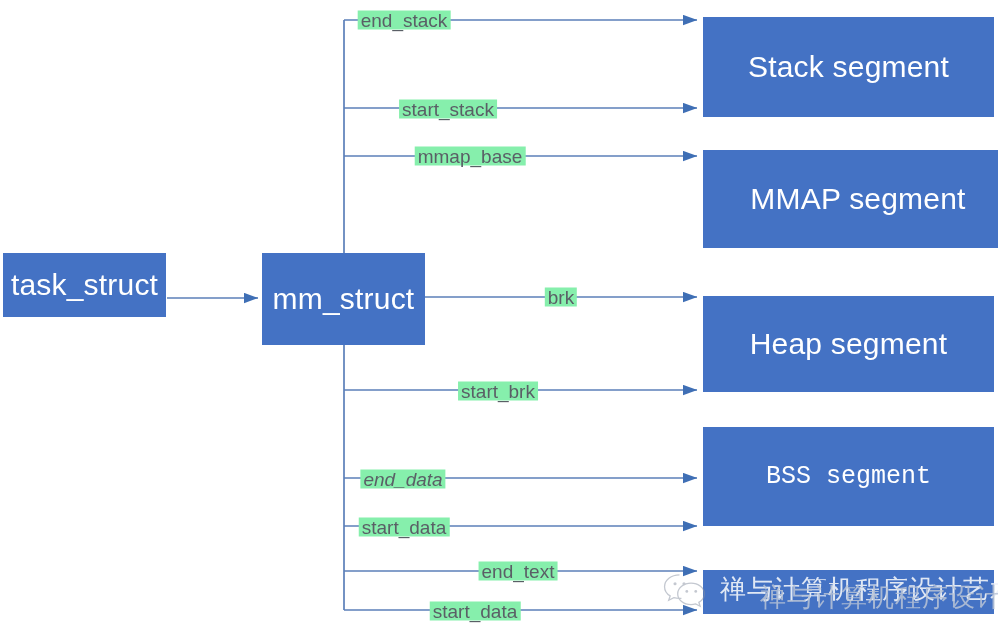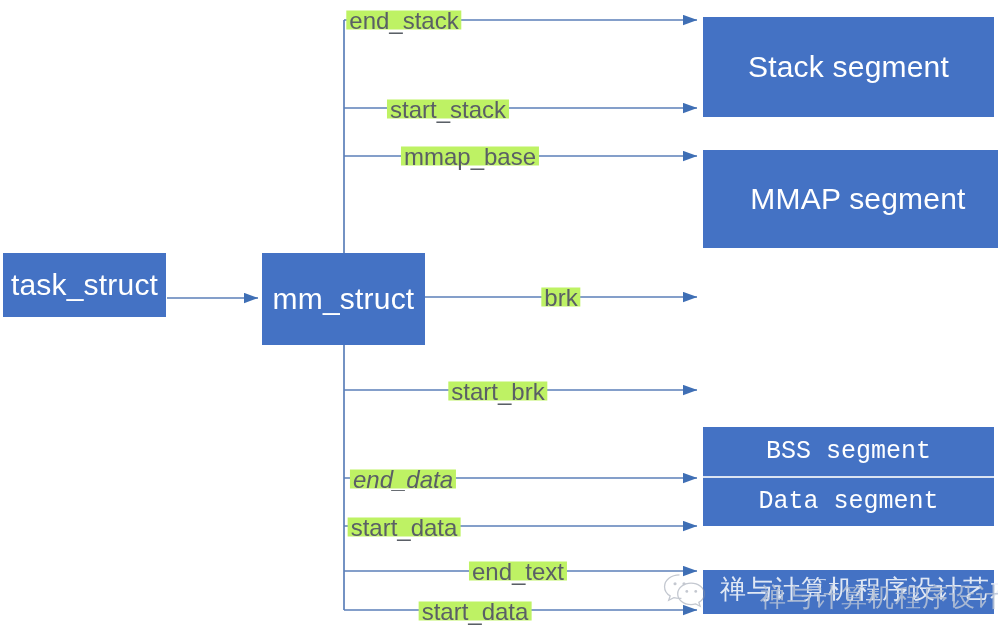--- a/index.html
+++ b/index.html
@@ -29,23 +29,23 @@
     display:flex;
     align-items:center;
     justify-content:center;
     color:#ffffff;
     font-size:30px;
     letter-spacing:.2px;
     white-space:nowrap;
   }
   .edge-label{
     position:absolute;
-    background:#bef264;
+    background:#86efac;
     color:#5a5f66;
-    font-size:24px;
+    font-size:19px;
     line-height:19px;
     padding:0 3px;
     white-space:nowrap;
     transform:translate(-50%,-50%);
   }
   .stacked-group{
     position:absolute;
     display:flex;
     flex-direction:column;
     background:#4472C4;
@@ -133,27 +133,27 @@
   </div>
 
   <div class="node-box" style="left:703px;top:17px;width:291px;height:100px;">
     <span>Stack segment</span>
   </div>
 
   <div class="node-box" style="left:703px;top:150px;width:310px;height:98px;">
     <span>MMAP segment</span>
   </div>
 
+  <div class="node-box" style="left:703px;top:296px;width:291px;height:96px;">
+    <span>Heap segment</span>
+  </div>
 
   <div class="stacked-group" style="left:703px;top:427px;width:291px;height:99px;">
     <div class="sub-seg">
       <span>BSS segment</span>
-    </div>
-    <div class="sub-seg">
-      <span>Data segment</span>
     </div>
   </div>
 
   <div class="node-box" style="left:703px;top:570px;width:291px;height:44px;">
     <span></span>
   </div>
 
   <div class="edge-label" style="left:404px;top:20px;">end_stack</div>
 
   <div class="edge-label" style="left:448px;top:109px;">start_stack</div>

